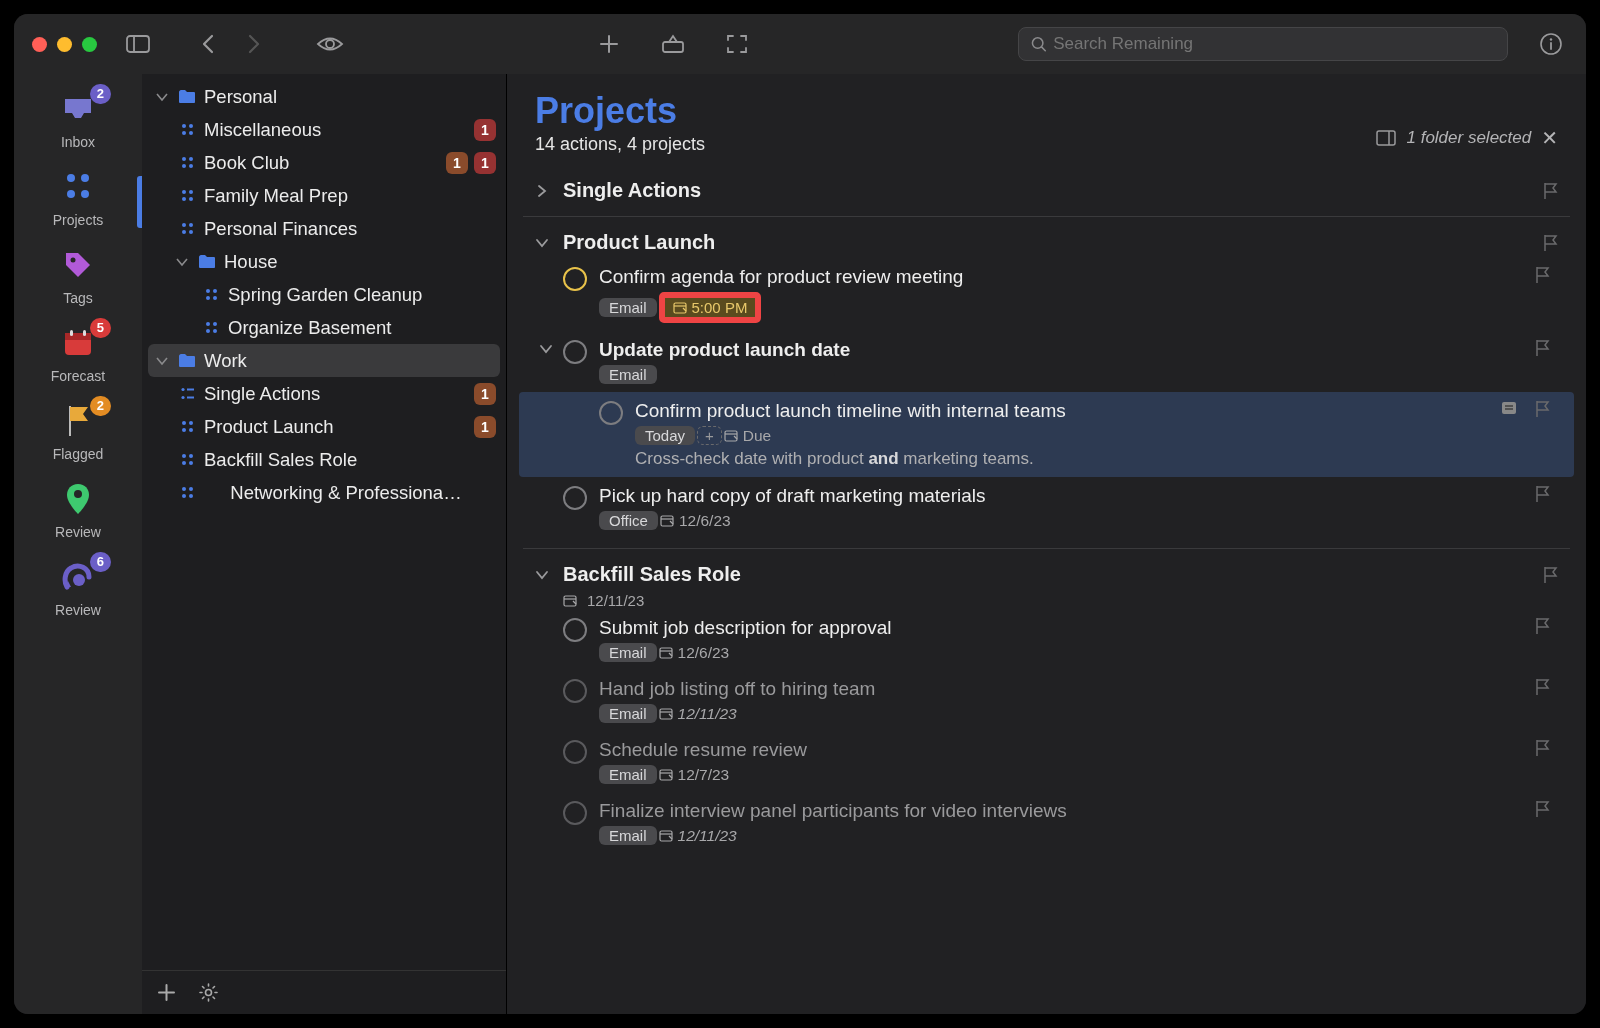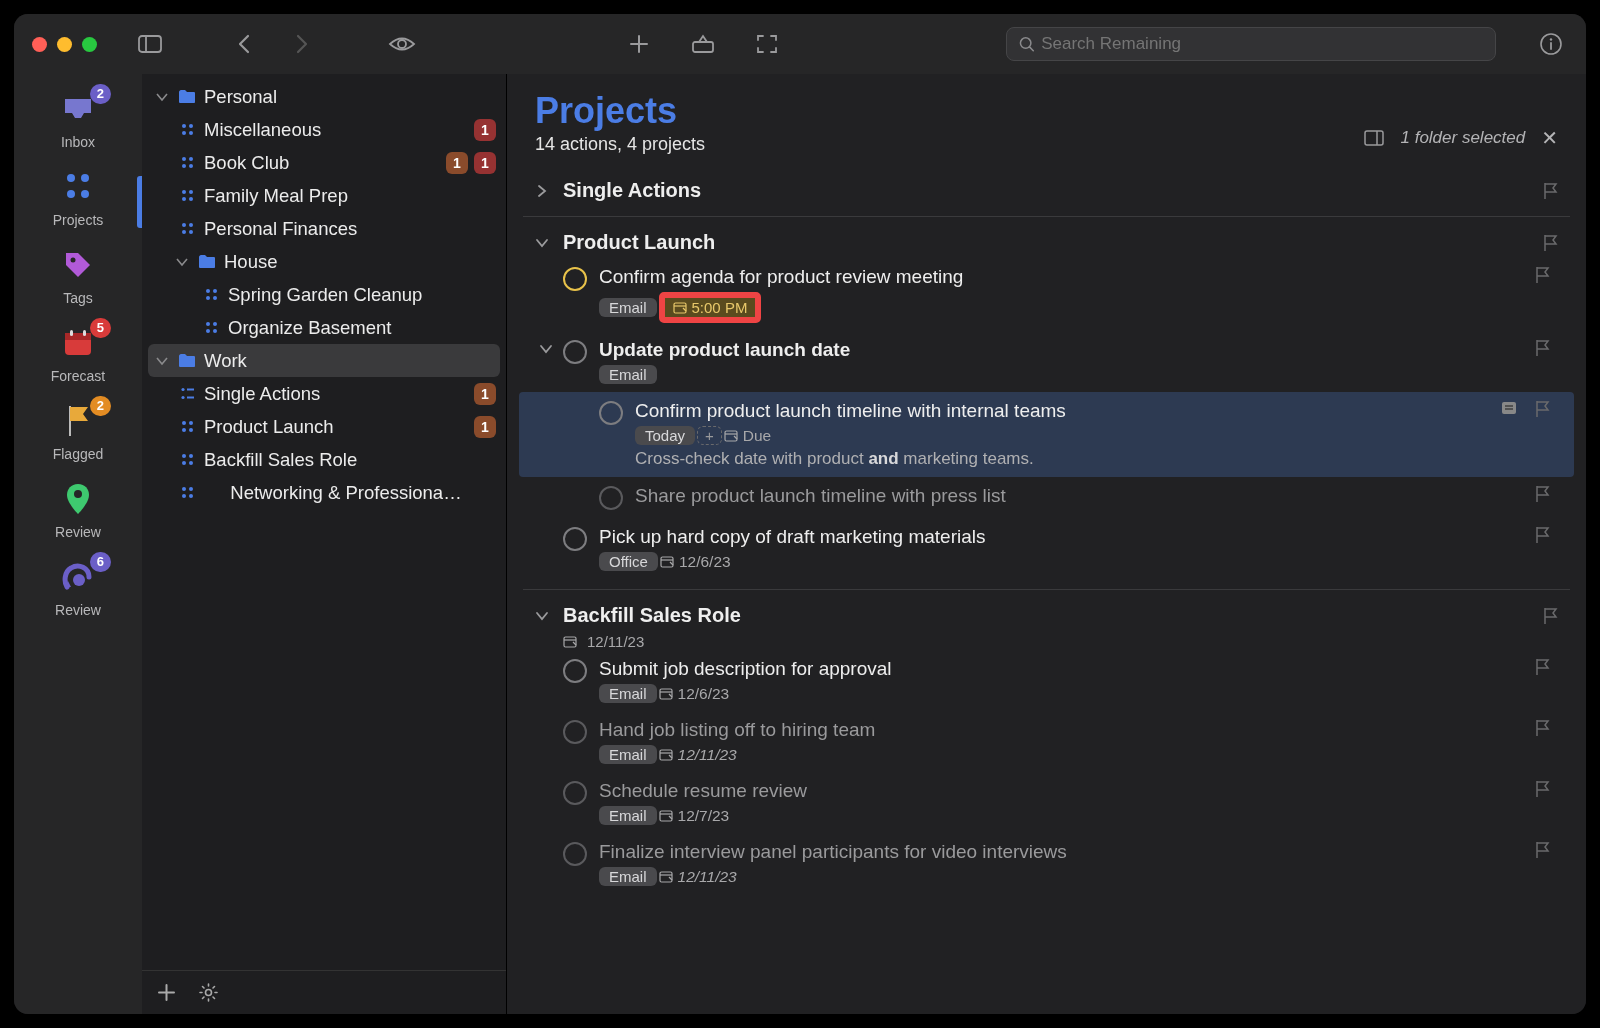--- a/index.html
+++ b/index.html
@@ -1,18 +1,18 @@
 <!DOCTYPE html>
 <html><head>
 <meta charset="utf-8">
 <style>
 * { box-sizing: border-box; margin: 0; padding: 0; font-family: -apple-system, "SF Pro Text", "Helvetica Neue", Arial, sans-serif; }
 body { background: #000; width: 1600px; height: 1028px; overflow: hidden; padding: 14px; }
 .window { width: 100%; height: 100%; background: #1c1c1e; border-radius: 14px; overflow: hidden; display: flex; flex-direction: column; box-shadow: 0 0 0 1px #000; }
-.titlebar { height: 60px; background: #262627; display: flex; align-items: center; padding: 0 18px; gap: 24px; }
+.titlebar { height: 60px; background: #262627; display: flex; align-items: center; padding: 0 18px; gap: 12px; }
 .traffic { display: flex; gap: 10px; margin-right: 12px; }
 .tl { width: 15px; height: 15px; border-radius: 50%; }
 .tl.red { background: #ff5f57; } .tl.yellow { background: #febc2e; } .tl.green { background: #28c840; }
 .tb-btn { width: 34px; height: 34px; display: flex; align-items: center; justify-content: center; color: #9a9a9c; cursor: pointer; }
 .tb-btn.dim { color: #555; }
 .tb-spacer { flex: 1; }
 .tb-center { display: flex; gap: 30px; }
 .search-wrap { display: flex; align-items: center; background: #323234; border: 1px solid #454547; border-radius: 8px; padding: 0 12px; height: 34px; width: 490px; margin-left: 20px; }
 .search-wrap input { background: transparent; border: none; outline: none; color: #bbb; font-size: 17px; width: 100%; }
 .search-wrap svg { margin-right: 6px; }
@@ -39,21 +39,21 @@
 .sb-row .lbl { flex: 1; white-space: nowrap; overflow: hidden; text-overflow: ellipsis; }
 .sb-badges { display: flex; gap: 6px; }
 .sb-badge { background: #8a4b2b; color: #fff; font-size: 14px; font-weight: 600; border-radius: 6px; min-width: 22px; height: 22px; display: flex; align-items: center; justify-content: center; padding: 0 5px; }
 .sb-badge.red { background: #963232; }
 .sb-footer { height: 44px; border-top: 1px solid #333; display: flex; align-items: center; padding: 0 16px; gap: 24px; color: #aaa; }
 
 .main { flex: 1; background: #212123; display: flex; flex-direction: column; overflow: hidden; }
 .main-head { padding: 16px 28px 10px 28px; display: flex; align-items: flex-start; }
 .main-head-l h1 { font-size: 36px; font-weight: 700; color: #4b7de5; }
 .main-head-l .sub { font-size: 18px; color: #e5e5e5; margin-top: 2px; }
-.main-head-r { margin-left: auto; display: flex; align-items: center; gap: 16px; color: #b4b4b6; font-size: 17px; font-style: italic; margin-top: 36px; }
+.main-head-r { margin-left: auto; display: flex; align-items: center; gap: 10px; color: #b4b4b6; font-size: 17px; font-style: italic; margin-top: 36px; }
 .main-head-r .x { font-style: normal; cursor: pointer; font-size: 20px; }
 
 .main-list { flex: 1; overflow-y: auto; padding: 0 16px 20px 16px; }
 .sect { border-top: 1px solid #3a3a3c; margin-top: 6px; padding: 10px 12px 4px 12px; }
 .sect:first-child { border-top: none; margin-top: 0; }
 .sect-h { display: flex; align-items: center; gap: 10px; font-size: 20px; font-weight: 700; color: #eee; padding: 4px 0; }
 .sect-h .disclose { width: 18px; color: #9a9a9c; }
 .sect-meta { margin-left: 28px; display: flex; gap: 10px; color: #a8a8aa; font-size: 15px; align-items: center; margin-top: 2px; }
 
 .task { display: flex; padding: 8px 8px 8px 28px; gap: 12px; position: relative; border-radius: 4px; }
@@ -525,32 +525,20 @@
                   <line x1="5" y1="9" x2="13" y2="9" stroke="#333" stroke-width="1.3"></line>
                 </svg>
               </span>
               <span class="flag">
                 <svg width="16" height="18" viewBox="0 0 16 18">
                   <line x1="3" y1="1" x2="3" y2="17" stroke="currentColor" stroke-width="1.5"></line>
                   <path d="M3 2 H14 L11 6 L14 10 H3" fill="none" stroke="currentColor" stroke-width="1.5"></path>
                 </svg>
               </span>
             </div>
-            <div class="task indent">
-              <div class="circle  dim"></div>
-              <div class="content">
-                <div class="title dim ">Share product launch timeline with press list</div>
-              </div>
-              <span class="flag">
-                <svg width="16" height="18" viewBox="0 0 16 18">
-                  <line x1="3" y1="1" x2="3" y2="17" stroke="currentColor" stroke-width="1.5"></line>
-                  <path d="M3 2 H14 L11 6 L14 10 H3" fill="none" stroke="currentColor" stroke-width="1.5"></path>
-                </svg>
-              </span>
-            </div>
             <div class="task">
               <div class="circle  "></div>
               <div class="content">
                 <div class="title  ">Pick up hard copy of draft marketing materials</div>
                 <div class="meta">
                   <span class="tag">Office</span>
                   <span class="date "><svg width="14" height="13" viewBox="0 0 14 13">
                       <rect x="1" y="2" width="12" height="10" rx="1.5" fill="none" stroke="currentColor" stroke-width="1.2"></rect>
                       <line x1="1" y1="5" x2="13" y2="5" stroke="currentColor" stroke-width="1.2"></line>
                       <line x1="10" y1="7" x2="13" y2="10" stroke="currentColor" stroke-width="1.2"></line>

